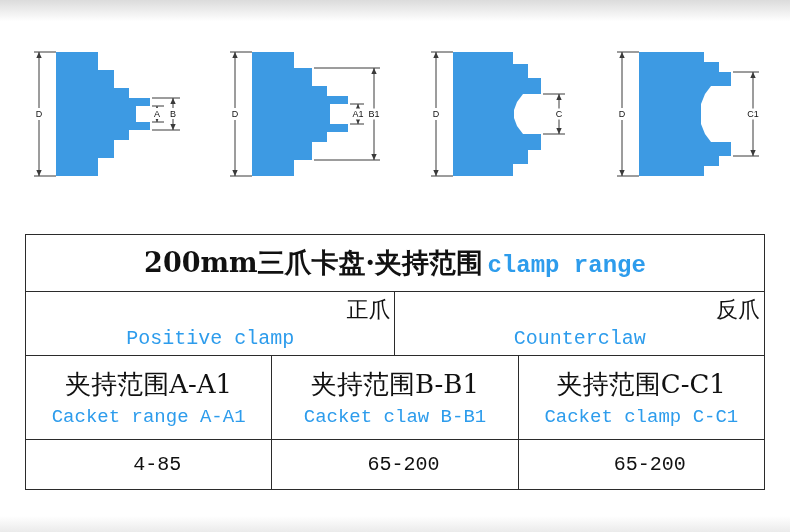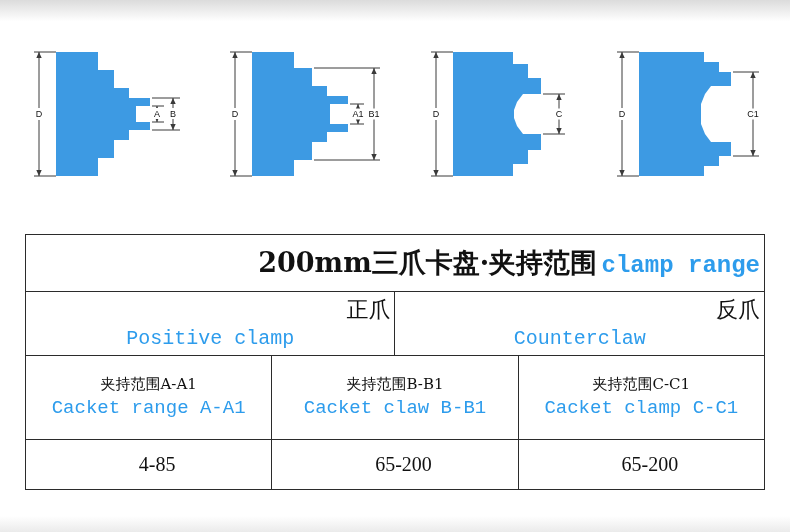--- a/index.html
+++ b/index.html
@@ -14,28 +14,28 @@
   }
   .figrow{display:flex;justify-content:space-between;align-items:flex-start;padding:48px 26px 0;}
   .figure{flex:0 0 auto;}
   .jaw{fill:var(--blue);}
   .dim{stroke:#3a3a3a;stroke-width:1;fill:none;}
   .dimtxt{font-family:"Liberation Sans",sans-serif;font-size:9px;fill:#111;}
   .lblbox{fill:#ffffff;}
 
   table.spec{border-collapse:collapse;width:740px;margin:50px auto 0;text-align:center;color:#111;table-layout:fixed;}
   .spec td{border:1px solid var(--border);padding:2px 4px;vertical-align:middle;}
-  .r1{height:57px;text-align:right;} .r2{height:64px;} .r3{height:84px;} .r4{height:50px;}
+  .r1{height:57px;} .r2{height:64px;} .r3{height:84px;} .r4{height:50px;}
   .cn-lg{font-family:"DejaVu Serif",serif;font-weight:700;font-size:27px;}
   .en-lg{font-family:"Liberation Mono",monospace;font-weight:700;font-size:24px;color:var(--text_blue);}
   .cn-md{font-family:"DejaVu Serif",serif;font-size:22px;line-height:1.4;text-align:right;}
   .en-md{font-family:"Liberation Mono",monospace;font-size:20px;color:var(--text_blue);line-height:1.3;}
-  .cn-sm{font-family:"DejaVu Serif",serif;font-size:15px;line-height:1.5;}
+  .cn-sm{font-family:"DejaVu Serif",serif;font-size:26px;line-height:1.5;}
   .en-sm{font-family:"Liberation Mono",monospace;font-size:19px;color:var(--text_blue);line-height:1.4;text-align:center;}
-  .val{font-family:Liberation Serif, serif;font-size:20px;margin-left:17px;}
+  .val{font-family:Liberation Mono, monospace;font-size:20px;margin-left:17px;}
 </style>
 </head>
 <body>
 
 <div class="page">
 
   <svg width="0" height="0" style="position:absolute">
     <defs>
       <marker id="arwE" markerWidth="7" markerHeight="7" refX="6" refY="3" orient="auto" markerUnits="userSpaceOnUse">
         <path d="M0,0.3 L6,3 L0,5.7 z" fill="#3a3a3a"></path>

